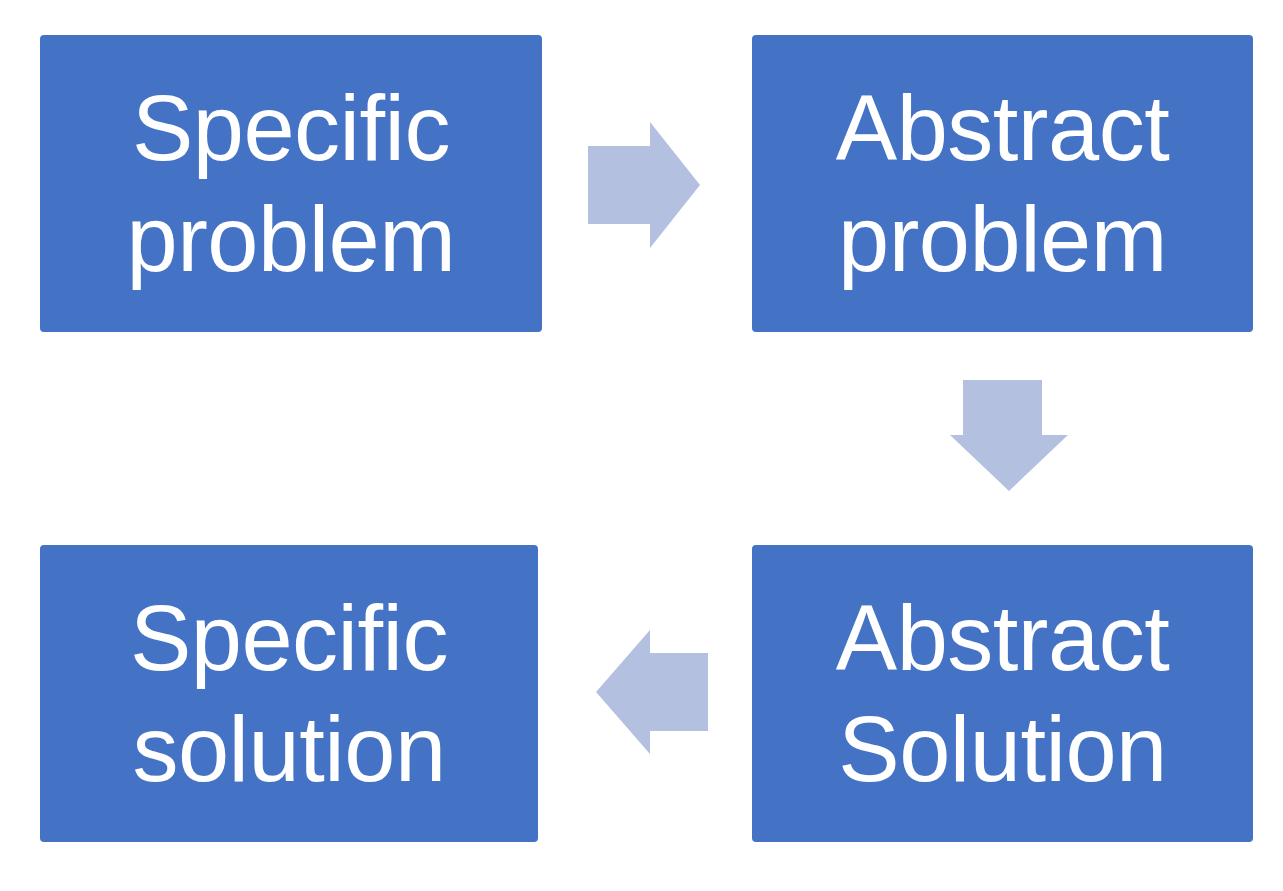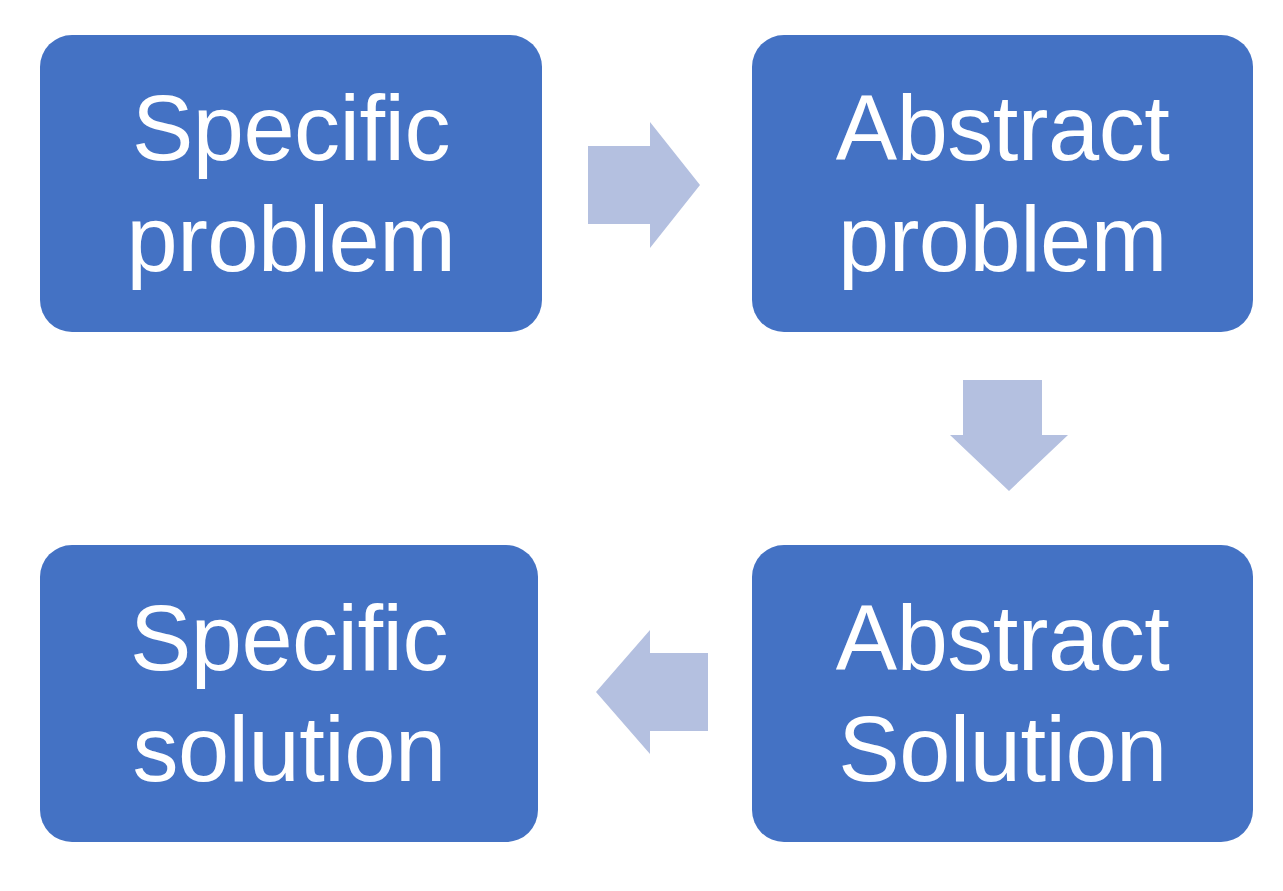--- a/index.html
+++ b/index.html
@@ -16,21 +16,21 @@
     width: 1283px;
     height: 891px;
     background: #ffffff;
     overflow: hidden;
   }
 
   
   .process-box {
     position: absolute;
     box-sizing: border-box;
-    border-radius: 32px;
+    border-radius: 4px;
     display: flex;
     flex-direction: column;
     align-items: center;
     justify-content: center;
     color: #ffffff;
     text-align: center;
     line-height: 1.20;
     font-size: 92px;
     font-weight: 400;
     letter-spacing: -0.5px;

